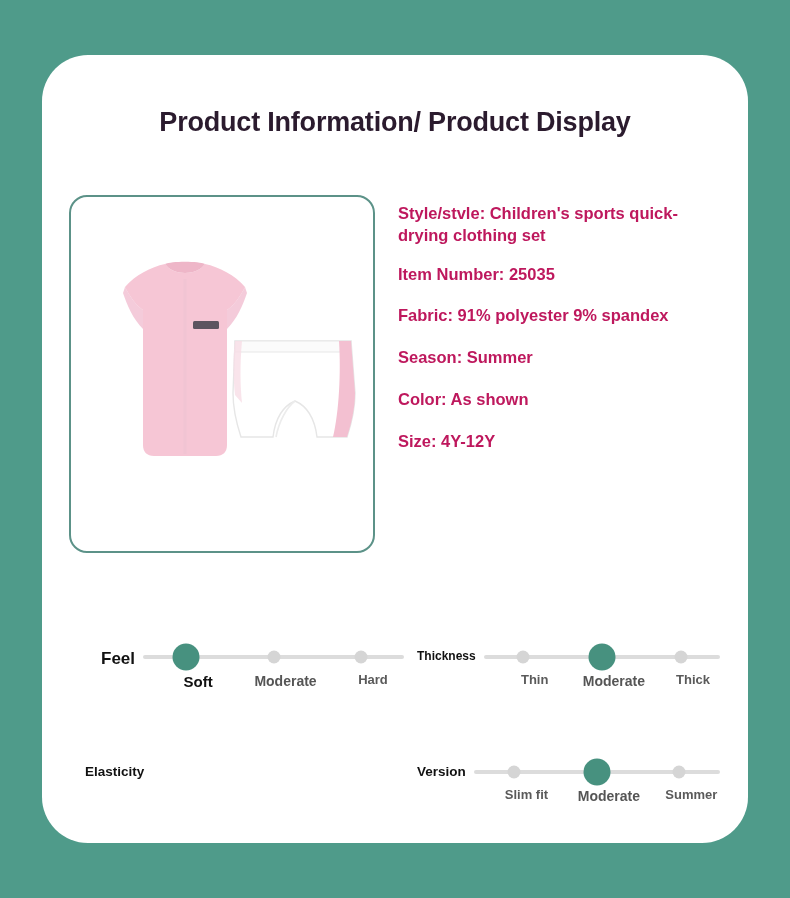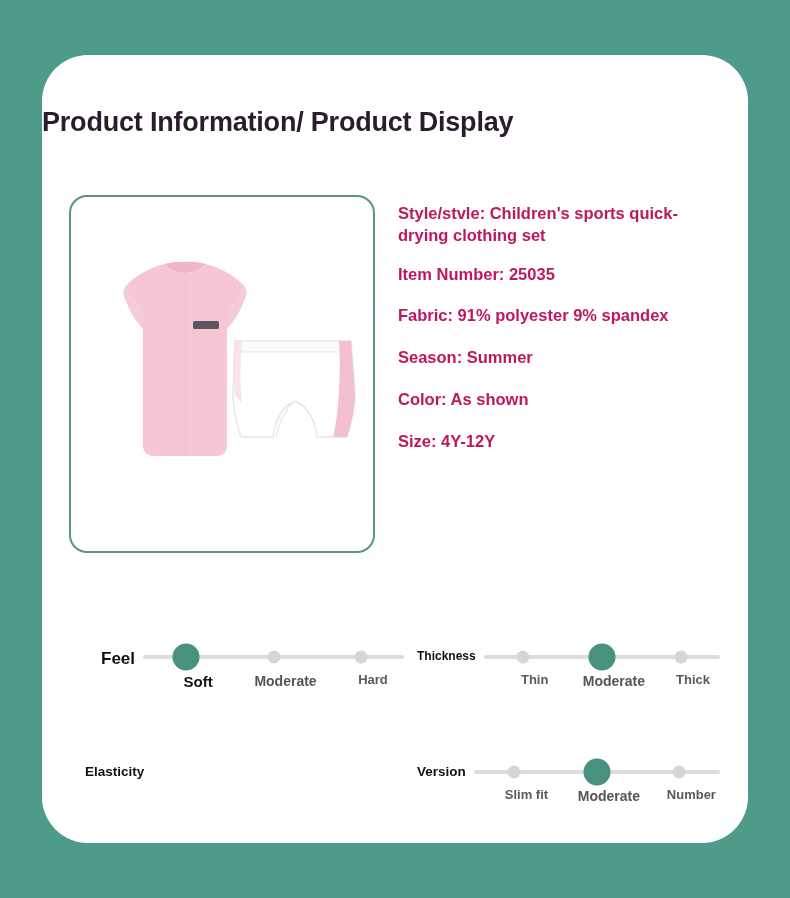--- a/index.html
+++ b/index.html
@@ -28,21 +28,21 @@
     height: 788px;
     background: #ffffff;
     border-radius: 46px;
   }
 
   .card-title {
     position: absolute;
     left: 0;
     top: 52px;
     width: 100%;
-    text-align: left;
+    text-align: center;
     font-size: 27px;
     font-weight: bold;
     color: #2b1b2e;
     letter-spacing: -0.2px;
   }
 
   
   .photo-frame {
     position: absolute;
     left: 27px;
@@ -275,19 +275,19 @@
 
       <div class="slider-group sg-version">
         <div class="slider-label lbl-md">Version</div>
         <div class="slider-body">
           <div class="track"></div>
         <div class="dot off" style="left: 16.5%;"></div>
             <div class="tick-label inactive" style="left: 16.5%;">Slim fit</div>
             <div class="dot on" style="left: 50%;"></div>
             <div class="tick-label small" style="left: 50%;">Moderate</div>
             <div class="dot off" style="left: 83.5%;"></div>
-            <div class="tick-label inactive" style="left: 83.5%;">Number</div>
+            <div class="tick-label inactive" style="left: 83.5%;">Summer</div>
           </div>
       </div>
 
     </div>
   </div>
 </div>
 
 </body></html>

